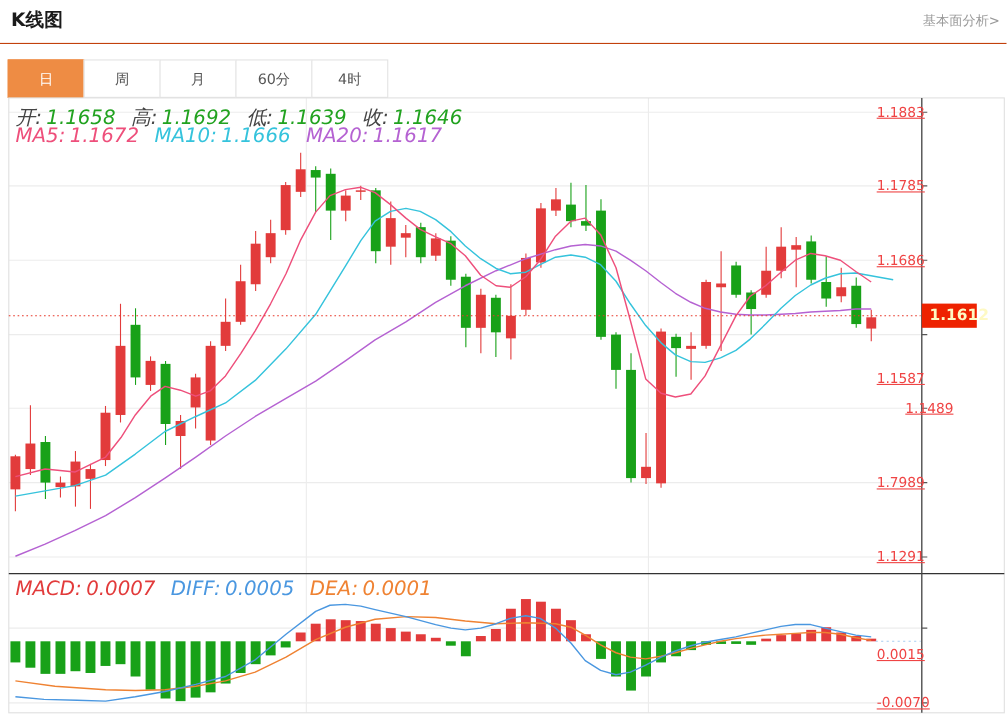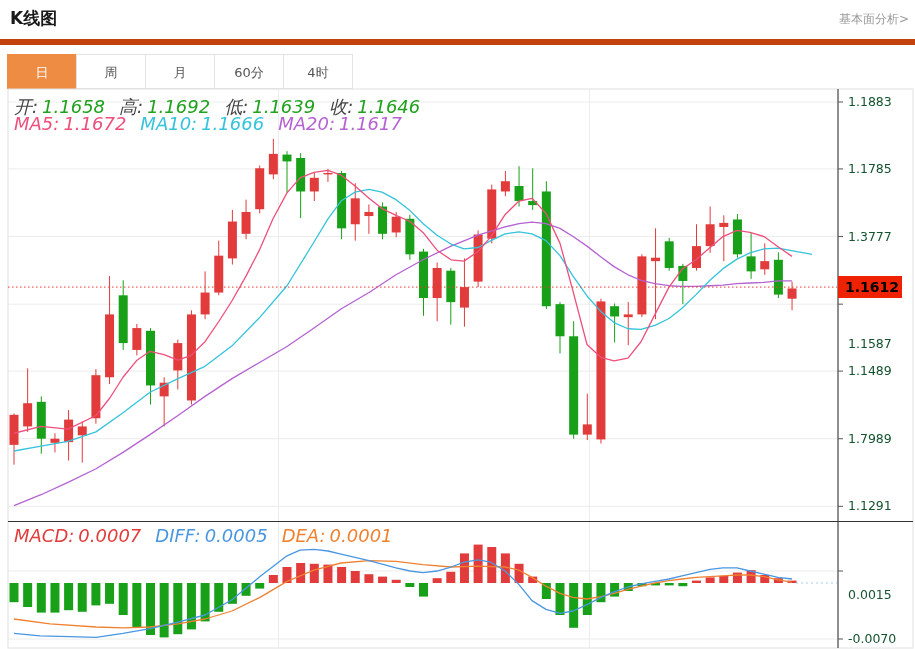--- a/index.html
+++ b/index.html
@@ -1,37 +1,37 @@
 <!DOCTYPE html>
 <html><head>
 <meta charset="utf-8">
 <style>
   html,body{margin:0;padding:0;background:#fff;}
   body{width:915px;height:649px;position:relative;overflow:hidden;
        font-family:"DejaVu Sans","Liberation Sans",sans-serif;}
   #app{position:absolute;inset:0;}
   
-  .hdr{position:absolute;left:0;top:0;width:915px;height:39px;border-bottom:6px solid #c2410c;}
+  .hdr{position:absolute;left:0;top:0;width:915px;height:39px;border-bottom:1px solid #c2410c;}
   .hdr-title{position:absolute;left:10px;top:7px;font-size:17px;font-weight:bold;color:#1a1a1a;}
   .hdr-link{position:absolute;right:6px;top:11px;font-size:12px;color:#999;cursor:pointer;}
   
   .tabs{position:absolute;left:8px;top:54px;display:flex;}
   .tab{width:70px;height:35px;line-height:35px;text-align:center;font-size:13px;color:#555;
        background:#fff;border:1px solid #e3e3e3;margin-left:-1px;cursor:pointer;box-sizing:border-box;}
   .tab.active{background:#ee8c44;border-color:#ee8c44;color:#fff;}
   
   #chart-svg{position:absolute;left:0;top:0;}
   
   .legend{position:absolute;font-size:18px;white-space:nowrap;font-style:italic;}
   .legend span{margin-right:4px;}
   .legend .gap{margin-right:14px;}
   
-  .axlabel{position:absolute;left:848px;font-size:12.5px;color:#14532d;}
-  .badge{position:absolute;left:838px;width:64px;height:22px;line-height:22px;
-         color:#000000;font-size:14px;font-weight:bold;padding-left:7px;box-sizing:border-box;}
+  .axlabel{position:absolute;left:797px;font-size:12.5px;color:#ef4444;text-decoration:underline;}
+  .badge{position:absolute;left:838px;width:50px;height:22px;line-height:22px;
+         color:#fef9c3;font-size:14px;font-weight:bold;padding-left:7px;box-sizing:border-box;}
 </style>
 </head>
 <body>
 
 <div id="app">
   <div class="hdr">
     <span class="hdr-title">K线图</span>
     <span class="hdr-link">基本面分析&gt;</span>
   </div>
 
@@ -250,22 +250,22 @@
       <line x1="838" y1="639" x2="843" y2="639" stroke="#555" stroke-width="1"></line>
     </svg>
 
   <div class="legend" style="left:14px;top:95px;"><span style="color: rgb(68, 68, 68);">开:</span><span class="gap" style="color: rgb(33, 162, 31);">1.1658</span><span style="color: rgb(68, 68, 68);">高:</span><span class="gap" style="color: rgb(33, 162, 31);">1.1692</span><span style="color: rgb(68, 68, 68);">低:</span><span class="gap" style="color: rgb(33, 162, 31);">1.1639</span><span style="color: rgb(68, 68, 68);">收:</span><span class="gap" style="color: rgb(33, 162, 31);">1.1646</span></div>
   <div class="legend" style="left:14px;top:113px;"><span style="color: rgb(238, 79, 123);">MA5:</span><span class="gap" style="color: rgb(238, 79, 123);">1.1672</span><span style="color: rgb(53, 195, 220);">MA10:</span><span class="gap" style="color: rgb(53, 195, 220);">1.1666</span><span style="color: rgb(181, 98, 210);">MA20:</span><span class="gap" style="color: rgb(181, 98, 210);">1.1617</span></div>
   <div class="legend" style="left:14px;top:525px;"><span style="color: rgb(226, 59, 59);">MACD:</span><span class="gap" style="color: rgb(226, 59, 59);">0.0007</span><span style="color: rgb(74, 151, 224);">DIFF:</span><span class="gap" style="color: rgb(74, 151, 224);">0.0005</span><span style="color: rgb(239, 130, 50);">DEA:</span><span class="gap" style="color: rgb(239, 130, 50);">0.0001</span></div>
 
   <div id="axis-labels">
       <div class="axlabel" style="top: 94px;">1.1883</div>
       <div class="axlabel" style="top: 160.934px;">1.1785</div>
-      <div class="axlabel" style="top: 228.551px;">1.3777</div>
+      <div class="axlabel" style="top: 228.551px;">1.1686</div>
       <div class="axlabel" style="top: 296.168px; margin-top: 40px;">1.1587</div>
-      <div class="axlabel" style="top: 363.102px;">1.1489</div>
+      <div class="axlabel" style="top: 363.102px; margin-left: 26px;">1.1489</div>
       <div class="axlabel" style="top: 430.719px;">1.7989</div>
       <div class="axlabel" style="top: 498.336px;">1.1291</div>
       <div class="axlabel" style="top: 563px; margin-top: 24px;">0.0015</div>
       <div class="axlabel" style="top: 631px;">-0.0070</div>
     </div>
   <div class="badge" id="price-badge" style="top: 276.093px; background: rgb(238, 34, 0);">1.1612</div>
 </div>
 
 </body></html>

